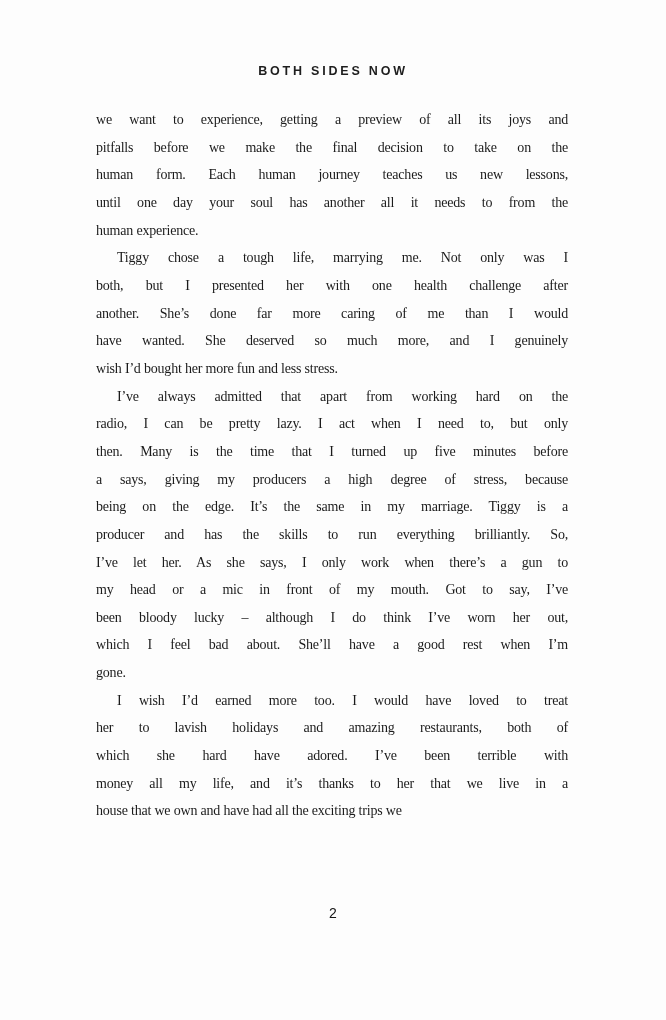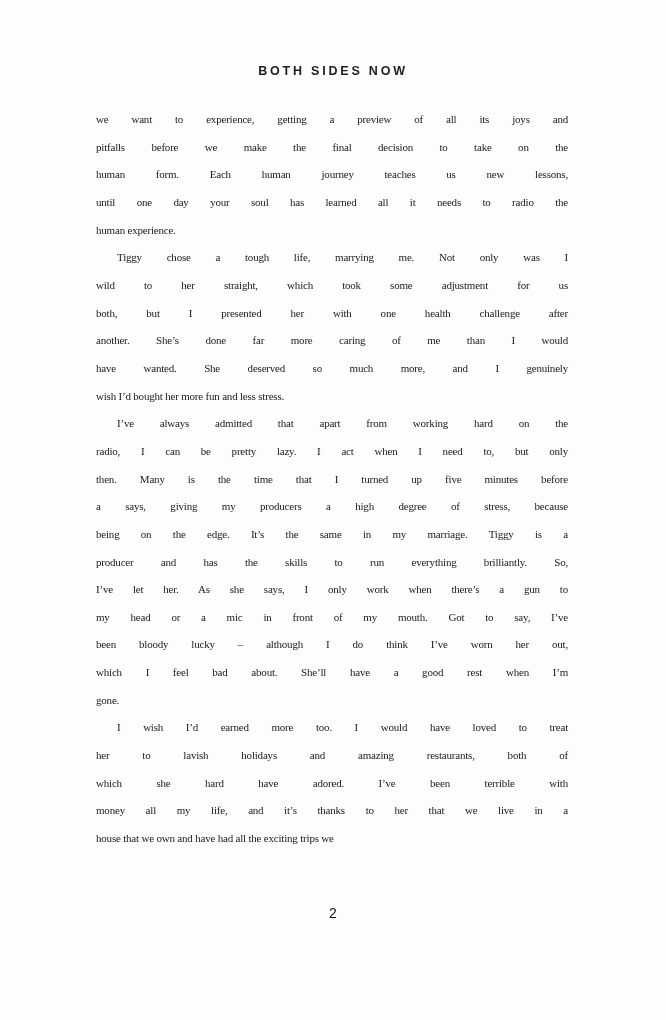--- a/index.html
+++ b/index.html
@@ -27,21 +27,21 @@
     letter-spacing: 2.8px;
     color: #1e1e1e;
     text-transform: uppercase;
   }
   .page-body {
     position: absolute;
     top: 106px;
     left: 96px;
     width: 472px;
     color: #1b1b1b;
-    font-size: 11px;
+    font-size: 14px;
     letter-spacing: -0.2px;
   }
   .para {
     margin: 0;
     padding: 0;
   }
   .line {
     display: block;
     line-height: 27.65px;
     text-align: justify;
@@ -68,26 +68,25 @@
 <body>
 
 <div class="page">
   <div class="running-header">BOTH SIDES NOW</div>
 
   <div class="page-body">
       <p class="para">
         <span class="line">we want to experience, getting a preview of all its joys and</span>
         <span class="line">pitfalls before we make the final decision to take on the</span>
         <span class="line">human form. Each human journey teaches us new lessons,</span>
-        <span class="line">until one day your soul has learned all it needs to radio the</span>
+        <span class="line">until one day your soul has another all it needs to from the</span>
         <span class="line last">human experience.</span>
       </p>
       <p class="para indent">
         <span class="line">Tiggy chose a tough life, marrying me. Not only was I</span>
-        <span class="line">wild to her straight, which took some adjustment for us</span>
         <span class="line">both, but I presented her with one health challenge after</span>
         <span class="line">another. She’s done far more caring of me than I would</span>
         <span class="line">have wanted. She deserved so much more, and I genuinely</span>
         <span class="line last">wish I’d bought her more fun and less stress.</span>
       </p>
       <p class="para indent">
         <span class="line">I’ve always admitted that apart from working hard on the</span>
         <span class="line">radio, I can be pretty lazy. I act when I need to, but only</span>
         <span class="line">then. Many is the time that I turned up five minutes before</span>
         <span class="line">a says, giving my producers a high degree of stress, because</span>

